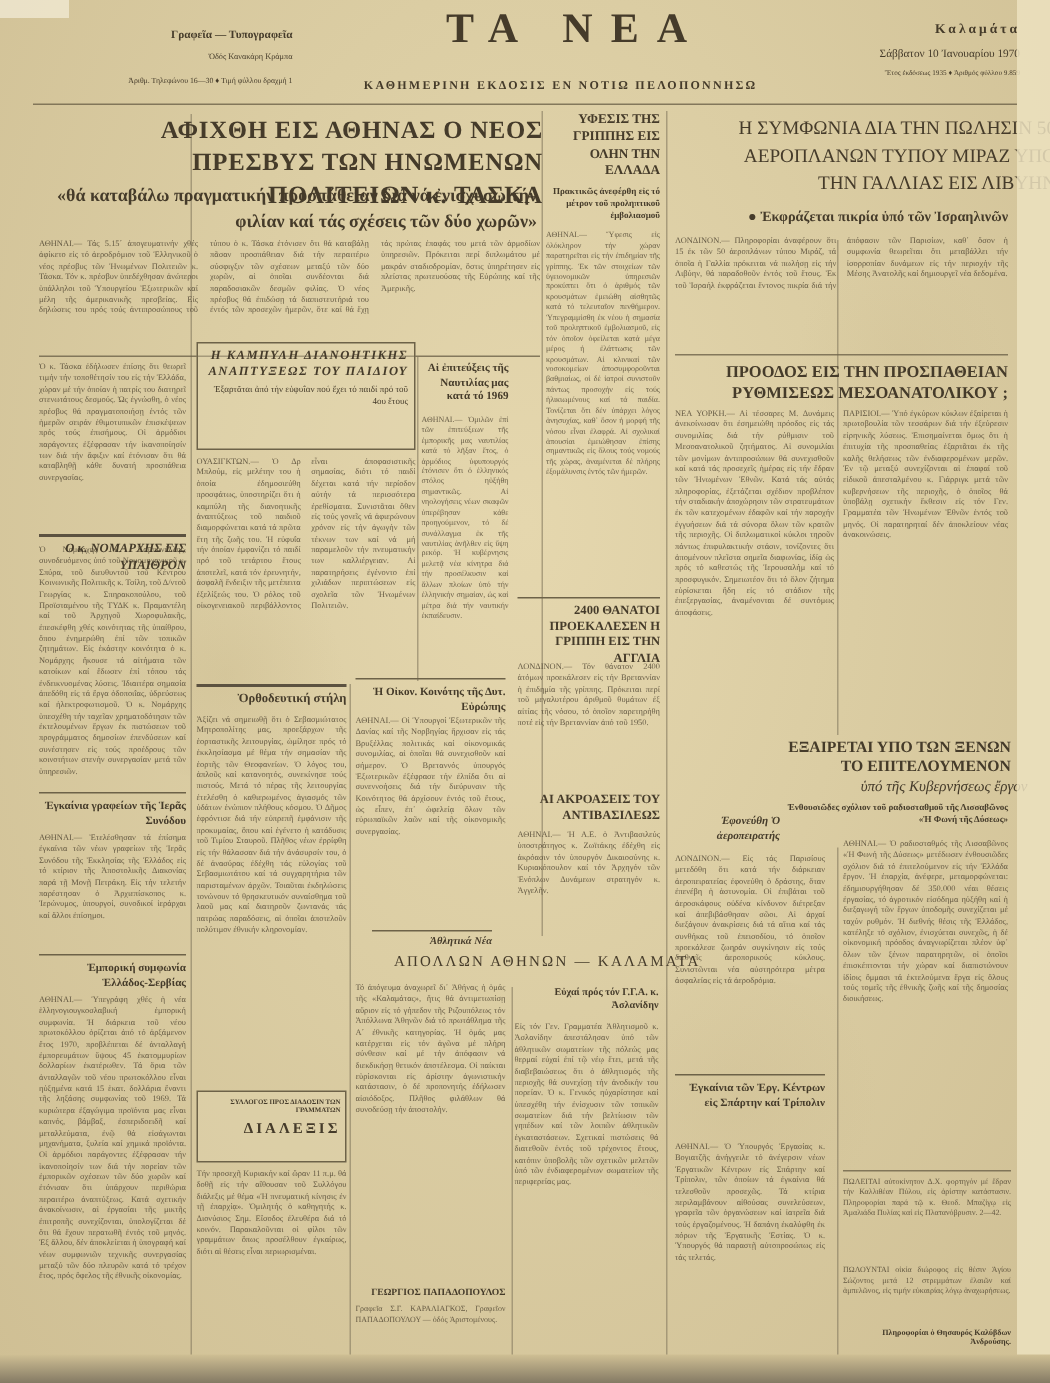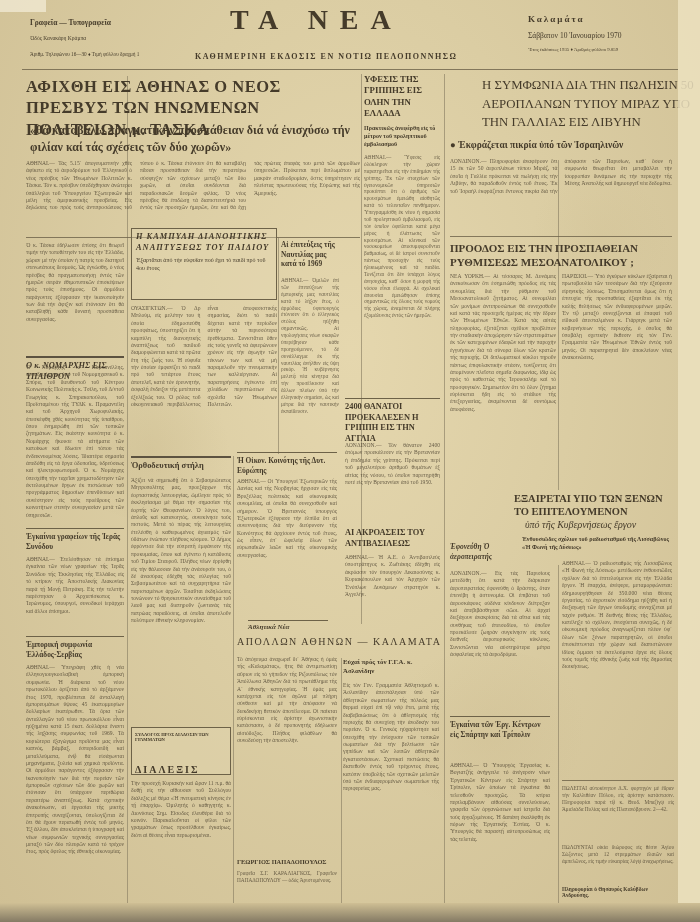--- a/index.html
+++ b/index.html
@@ -34,21 +34,21 @@
   .head-xl{font-size:16.5px;font-weight:bold;line-height:1.3;letter-spacing:.5px;}
   .head-lg{font-size:12.8px;font-weight:normal;line-height:1.45;margin-left:32px;}
   .head-md{font-size:11px;font-weight:bold;line-height:1.3;}
   .sub-lg{font-size:12px;font-weight:bold;line-height:1.4;}
   .bullet-line{font-size:9.5px;font-weight:bold;}
   .head-sm{font-size:8.4px;font-weight:bold;line-height:1.25;}
   .head-xs{font-size:7.4px;font-weight:bold;line-height:1.3;}
   .note{font-size:6px;font-weight:bold;line-height:1.35;}
   .body{font-size:5.6px;line-height:1.32;text-align:justify;overflow:hidden;opacity:.8;}
   .body-sm{font-size:5.3px;line-height:1.3;text-align:justify;overflow:hidden;opacity:.78;}
-  .center{text-align:left;}
+  .center{text-align:right;}
   .ital{font-style:italic;}
   .cols2{column-count:2;column-gap:7px;}
   .cols3{column-count:3;column-gap:8px;}
   .boxed{border:1px solid #6d6248;background:rgba(230,218,180,.35);}
   .toprule{border-top:1px solid #6d6248;padding-top:3px;}
   .thickrule{border-top:2px solid #5c5240;padding-top:3px;margin-top:25px;}
   h1,h2,h3,p,div{margin:0;}
   .sig{font-size:6.4px;font-weight:bold;}
   .kicker{font-size:7px;font-weight:bold;border-top:1px solid #6d6248;padding-top:2px;}
 </style>
@@ -104,21 +104,21 @@
   </div>
   <div class="abs body cols2" style="left:131px;top:305px;width:146px;height:148px">ΟΥΑΣΙΓΚΤΩΝ.— Ὁ Δρ Μπλούμ, εἰς μελέτην του ἡ ὁποία ἐδημοσιεύθη προσφάτως, ὑποστηρίζει ὅτι ἡ καμπύλη τῆς διανοητικῆς ἀναπτύξεως τοῦ παιδιοῦ διαμορφώνεται κατά τά πρῶτα ἔτη τῆς ζωῆς του. Ἡ εὐφυΐα τήν ὁποίαν ἐμφανίζει τό παιδί πρό τοῦ τετάρτου ἔτους ἀποτελεῖ, κατά τόν ἐρευνητήν, ἀσφαλῆ ἔνδειξιν τῆς μετέπειτα ἐξελίξεώς του. Ὁ ρόλος τοῦ οἰκογενειακοῦ περιβάλλοντος εἶναι ἀποφασιστικῆς σημασίας, διότι τό παιδί δέχεται κατά τήν περίοδον αὐτήν τά περισσότερα ἐρεθίσματα. Συνιστᾶται ὅθεν εἰς τούς γονεῖς νά ἀφιερώνουν χρόνον εἰς τήν ἀγωγήν τῶν τέκνων των καί νά μή παραμελοῦν τήν πνευματικήν των καλλιέργειαν. Αἱ παρατηρήσεις ἐγένοντο ἐπί χιλιάδων περιπτώσεων εἰς σχολεῖα τῶν Ἡνωμένων Πολιτειῶν.</div>
 
   <h3 class="abs head-xs center" style="left:281px;top:240px;width:58px;height:34px">Αἱ ἐπιτεύξεις τῆς Ναυτιλίας μας κατά τό 1969</h3>
   <div class="abs body-sm" style="left:281px;top:277px;width:58px;height:176px">ΑΘΗΝΑΙ.— Ὁμιλῶν ἐπί τῶν ἐπιτεύξεων τῆς ἐμπορικῆς μας ναυτιλίας κατά τό λῆξαν ἔτος, ὁ ἁρμόδιος ὑφυπουργός ἐτόνισεν ὅτι ὁ ἑλληνικός στόλος ηὐξήθη σημαντικῶς. Αἱ νηολογήσεις νέων σκαφῶν ὑπερέβησαν κάθε προηγούμενον, τό δέ συνάλλαγμα ἐκ τῆς ναυτιλίας ἀνῆλθεν εἰς ὕψη ρεκόρ. Ἡ κυβέρνησις μελετᾷ νέα κίνητρα διά τήν προσέλκυσιν καί ἄλλων πλοίων ὑπό τήν ἑλληνικήν σημαίαν, ὡς καί μέτρα διά τήν ναυτικήν ἐκπαίδευσιν.</div>
 
   <h3 class="abs head-sm center" style="left:131px;top:456px;width:100px;height:14px;border-top:2px solid #5c5240;padding-top:3px">Ὀρθοδευτική στήλη</h3>
   <div class="abs body" style="left:131px;top:477px;width:100px;height:246px">Ἀξίζει νά σημειωθῇ ὅτι ὁ Σεβασμιώτατος Μητροπολίτης μας, προεξάρχων τῆς ἑορταστικῆς λειτουργίας, ὡμίλησε πρός τό ἐκκλησίασμα μέ θέμα τήν σημασίαν τῆς ἑορτῆς τῶν Θεοφανείων. Ὁ λόγος του, ἁπλοῦς καί κατανοητός, συνεκίνησε τούς πιστούς. Μετά τό πέρας τῆς λειτουργίας ἐτελέσθη ὁ καθιερωμένος ἁγιασμός τῶν ὑδάτων ἐνώπιον πλήθους κόσμου. Ὁ Δῆμος ἐφρόντισε διά τήν εὐπρεπῆ ἐμφάνισιν τῆς προκυμαίας, ὅπου καί ἐγένετο ἡ κατάδυσις τοῦ Τιμίου Σταυροῦ. Πλῆθος νέων ἐρρίφθη εἰς τήν θάλασσαν διά τήν ἀνάσυρσίν του, ὁ δέ ἀνασύρας ἐδέχθη τάς εὐλογίας τοῦ Σεβασμιωτάτου καί τά συγχαρητήρια τῶν παρισταμένων ἀρχῶν. Τοιαῦται ἐκδηλώσεις τονώνουν τό θρησκευτικόν συναίσθημα τοῦ λαοῦ μας καί διατηροῦν ζωντανάς τάς πατρώας παραδόσεις, αἱ ὁποῖαι ἀποτελοῦν πολύτιμον ἐθνικήν κληρονομίαν.</div>
   <div class="abs boxed center" style="left:131px;top:727px;width:100px;height:48px;padding:4px 3px;box-sizing:border-box">
     <div style="font-size:4.6px;font-weight:bold">ΣΥΛΛΟΓΟΣ ΠΡΟΣ ΔΙΑΔΟΣΙΝ ΤΩΝ ΓΡΑΜΜΑΤΩΝ</div>
-    <div style="font-size:10px;font-weight:bold;letter-spacing:2px;margin-top:22px">ΔΙΑΛΕΞΙΣ</div>
+    <div style="font-size:10px;font-weight:bold;letter-spacing:2px;margin-top:5px">ΔΙΑΛΕΞΙΣ</div>
   </div>
   <div class="abs body" style="left:131px;top:780px;width:100px;height:128px">Τήν προσεχῆ Κυριακήν καί ὥραν 11 π.μ. θά δοθῇ εἰς τήν αἴθουσαν τοῦ Συλλόγου διάλεξις μέ θέμα «Ἡ πνευματική κίνησις ἐν τῇ ἐπαρχίᾳ». Ὁμιλητής ὁ καθηγητής κ. Διονύσιος Σημ. Εἴσοδος ἐλευθέρα διά τό κοινόν. Παρακαλοῦνται οἱ φίλοι τῶν γραμμάτων ὅπως προσέλθουν ἐγκαίρως, διότι αἱ θέσεις εἶναι περιωρισμέναι.</div>
 
   <h3 class="abs head-xs center toprule" style="left:237px;top:452px;width:100px;height:22px">Ἡ Οἰκον. Κοινότης τῆς Δυτ. Εὐρώπης</h3>
   <div class="abs body" style="left:237px;top:478px;width:100px;height:140px">ΑΘΗΝΑΙ.— Οἱ Ὑπουργοί Ἐξωτερικῶν τῆς Δανίας καί τῆς Νορβηγίας ἤρχισαν εἰς τάς Βρυξέλλας πολιτικάς καί οἰκονομικάς συνομιλίας, αἱ ὁποῖαι θά συνεχισθοῦν καί σήμερον. Ὁ Βρεταννός ὑπουργός Ἐξωτερικῶν ἐξέφρασε τήν ἐλπίδα ὅτι αἱ συνεννοήσεις διά τήν διεύρυνσιν τῆς Κοινότητος θά ἀρχίσουν ἐντός τοῦ ἔτους, ὡς εἶπεν, ἐπ᾽ ὠφελείᾳ ὅλων τῶν εὐρωπαϊκῶν λαῶν καί τῆς οἰκονομικῆς συνεργασίας.</div>
 
   <div class="abs kicker center ital" style="left:248px;top:620px;width:80px">Ἀθλητικά Νέα</div>
   <h3 class="abs center" style="left:237px;top:636px;width:230px;font-size:10px;font-weight:normal;letter-spacing:1.5px">ΑΠΟΛΛΩΝ ΑΘΗΝΩΝ — ΚΑΛΑΜΑΤΑ</h3>
   <div class="abs body" style="left:237px;top:656px;width:100px;height:198px">Τό ἀπόγευμα ἀναχωρεῖ δι᾽ Ἀθήνας ἡ ὁμάς τῆς «Καλαμάτας», ἥτις θά ἀντιμετωπίσῃ αὔριον εἰς τό γήπεδον τῆς Ριζουπόλεως τόν Ἀπόλλωνα Ἀθηνῶν διά τό πρωτάθλημα τῆς Α΄ ἐθνικῆς κατηγορίας. Ἡ ὁμάς μας κατέρχεται εἰς τόν ἀγῶνα μέ πλήρη σύνθεσιν καί μέ τήν ἀπόφασιν νά διεκδικήσῃ θετικόν ἀποτέλεσμα. Οἱ παίκται εὑρίσκονται εἰς ἀρίστην ἀγωνιστικήν κατάστασιν, ὁ δέ προπονητής ἐδήλωσεν αἰσιόδοξος. Πλῆθος φιλάθλων θά συνοδεύσῃ τήν ἀποστολήν.</div>
   <div class="abs sig center" style="left:237px;top:858px;width:100px">ΓΕΩΡΓΙΟΣ ΠΑΠΑΔΟΠΟΥΛΟΣ</div>

